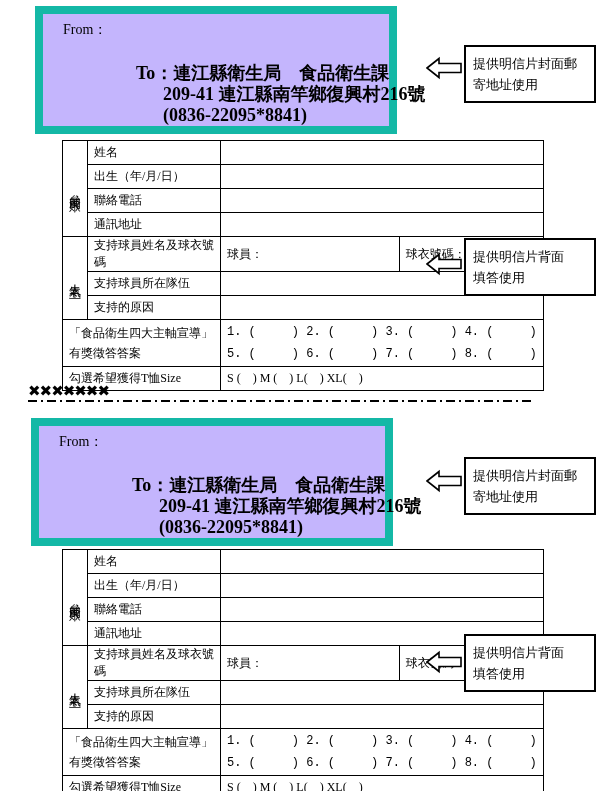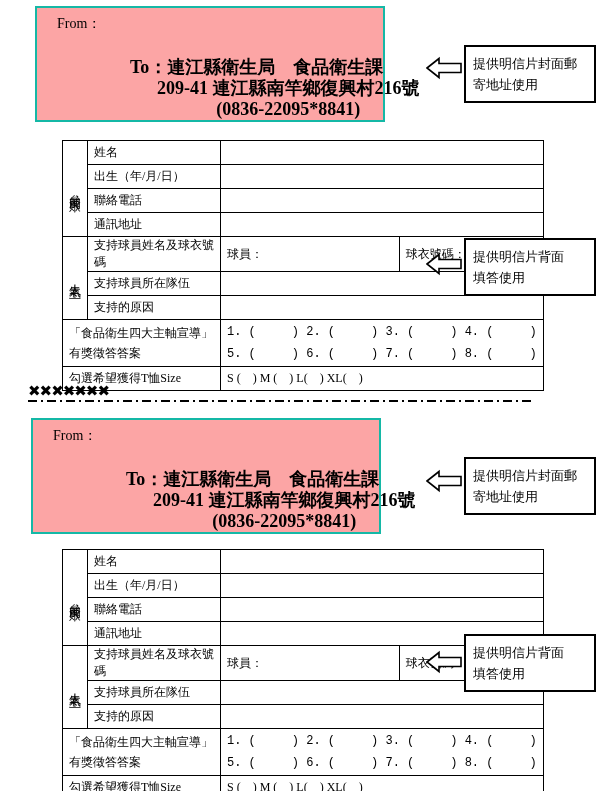--- a/index.html
+++ b/index.html
@@ -4,25 +4,25 @@
 <style>
   html,body{margin:0;padding:0;}
   body{
     width:600px;height:791px;background:#ffffff;color:#000;
     font-family:"Liberation Serif","DejaVu Serif",serif;
     position:relative;overflow:hidden;
   }
   .abs{position:absolute;}
   
   .fromto{
-    width:346px;height:112px;border:2px solid #14b8a6;background:#fca5a5;font-family:Liberation Serif, serif;
+    width:346px;height:112px;border:8px solid #14b8a6;background:#c4b5fd;font-family:Liberation Serif, serif;
   }
   .from-label{position:absolute;left:20px;top:7px;font-size:14px;}
   .to-block{position:absolute;left:93px;top:49px;font-size:18px;font-weight:bold;line-height:21px;white-space:nowrap;}
-  .to-indent{margin-left:27px;text-align:center;}
+  .to-indent{margin-left:27px;}
   
   .note{
     width:114px;border:2px solid #000;background:#fff;
     padding:6px 7px;font-size:13px;line-height:21px;
   }
   .arrow-icon{display:block;width:36px;height:24px;}
   
   table.form{border-collapse:collapse;table-layout:fixed;background:#fff;margin-left:32px;}
   table.form td{
     border:1.5px solid #000;font-size:12px;padding:0 6px;height:23px;

